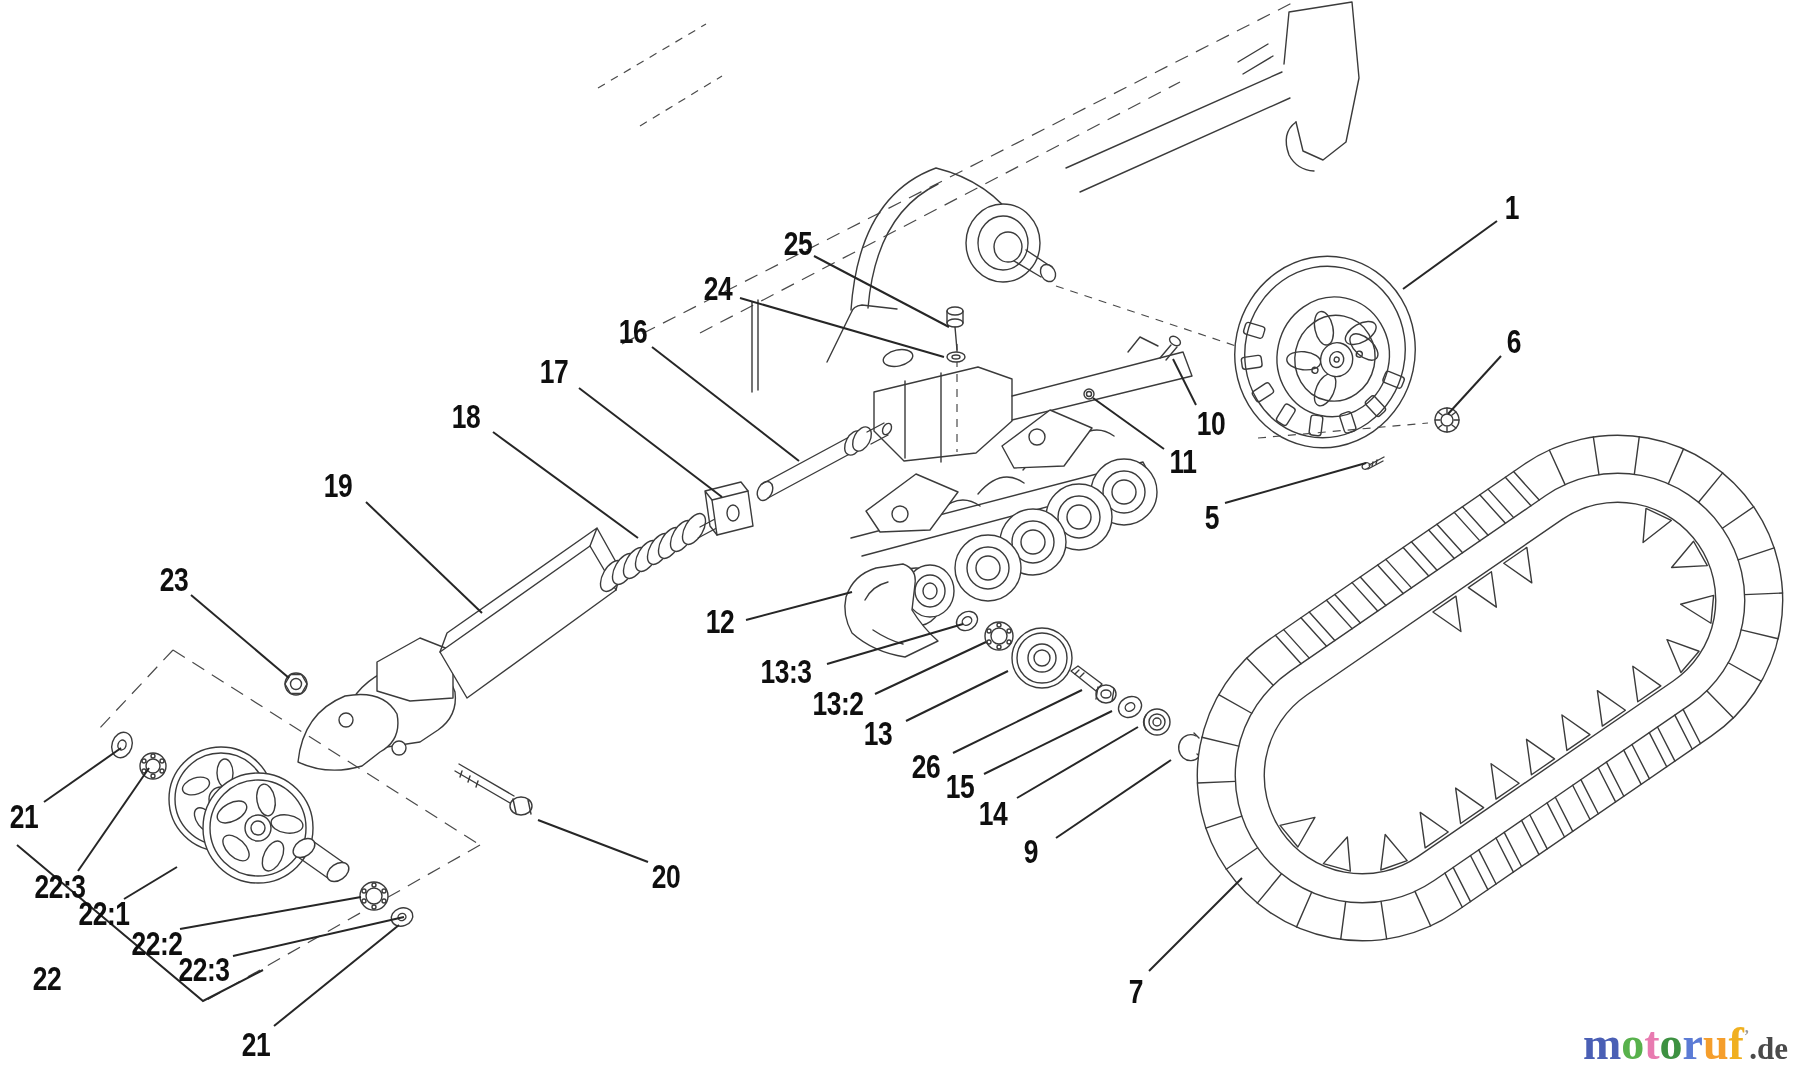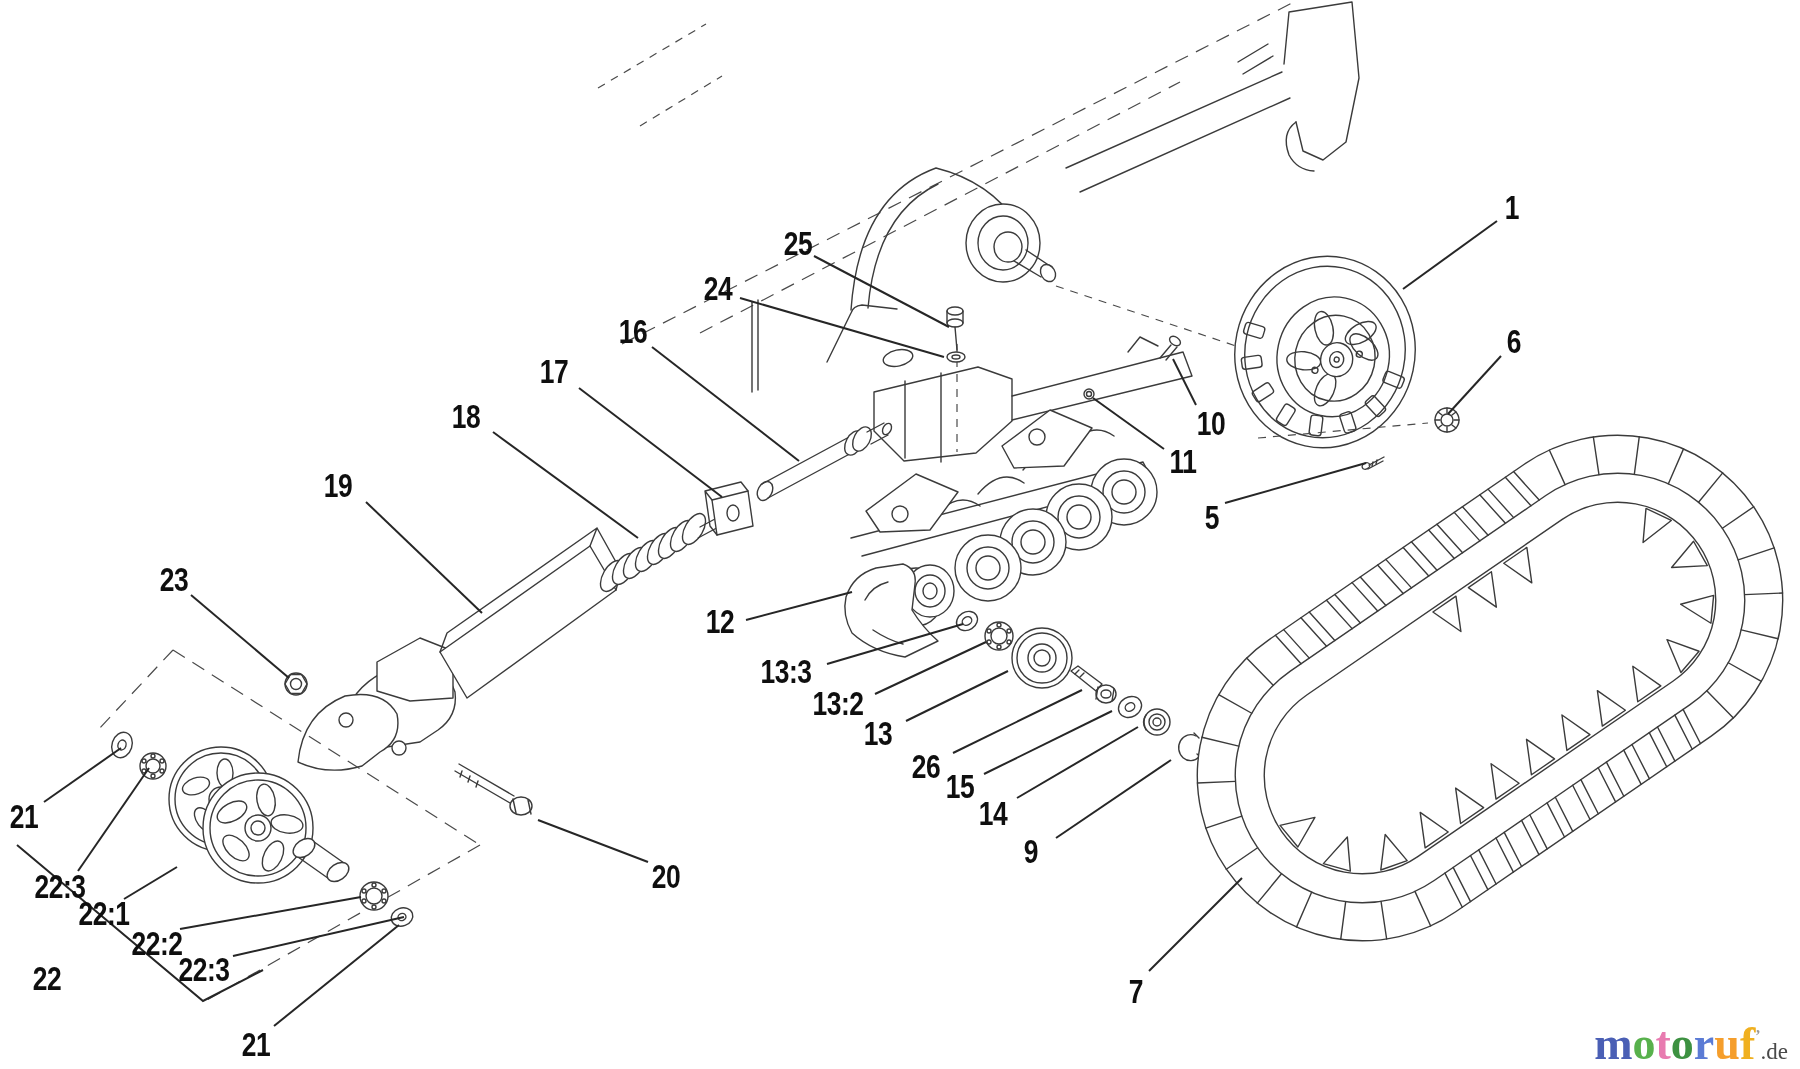--- a/index.html
+++ b/index.html
@@ -10,21 +10,21 @@
   svg{position:absolute;left:0;top:0;}
   .ln{stroke:#3b3b3b;stroke-width:1.4;fill:none;stroke-linecap:round;stroke-linejoin:round;}
   .lnw{stroke:#3b3b3b;stroke-width:1.4;fill:#ffffff;stroke-linejoin:round;}
   .dash{stroke:#4a4a4a;stroke-width:1.2;fill:none;stroke-dasharray:14 9;}
   .dash2{stroke:#4a4a4a;stroke-width:1.2;fill:none;stroke-dasharray:8 7;}
   .callout-line{stroke:#262626;stroke-width:2;fill:none;}
   .callout-text{fill:#0f0f0f;font-family:"Liberation Sans",sans-serif;font-weight:600;
                 font-size:33px;letter-spacing:-0.5px;}
   .watermark{position:absolute;right:12px;bottom:2px;font-family:"Liberation Serif",serif;
              font-weight:bold;font-size:46px;line-height:1;user-select:none;}
-  .watermark .wm-suffix{font-size:23px;font-weight:normal;}
+  .watermark .wm-suffix{font-size:31px;font-weight:bold;}
   .watermark .wm-tick{font-size:16px;vertical-align:18px;}
 </style>
 </head>
 <body>
 
 <div class="stage">
 <svg width="1800" height="1069" viewBox="0 0 1800 1069">
 
   <g>
     <path class="dash" d="M622,344 L1292,3"></path>

